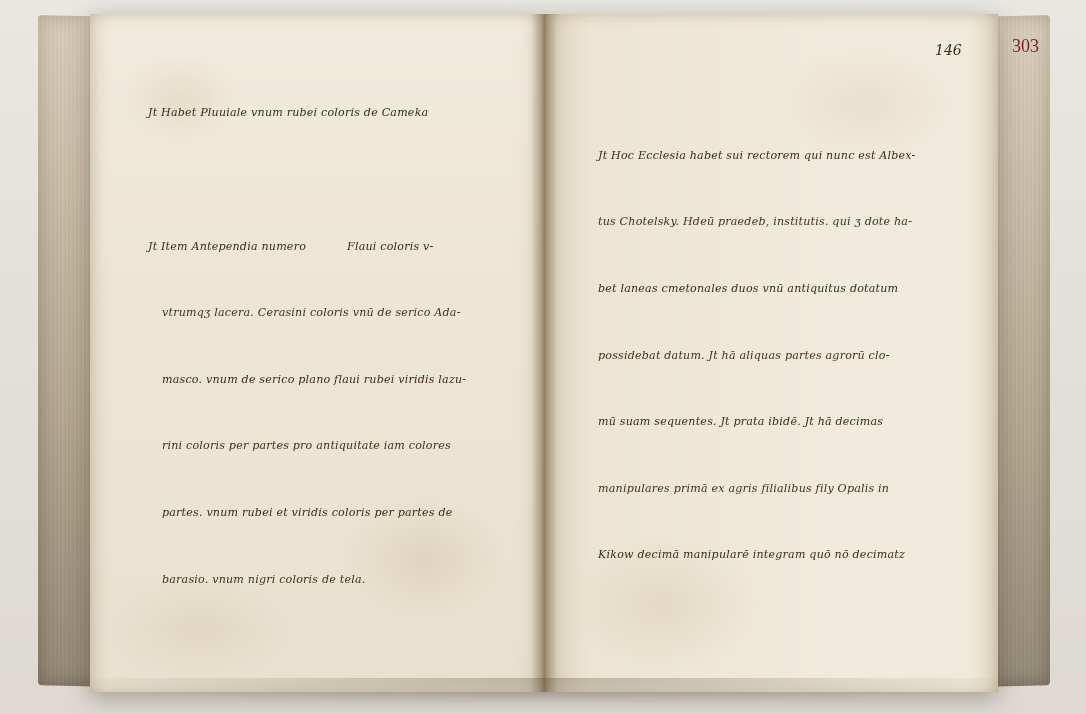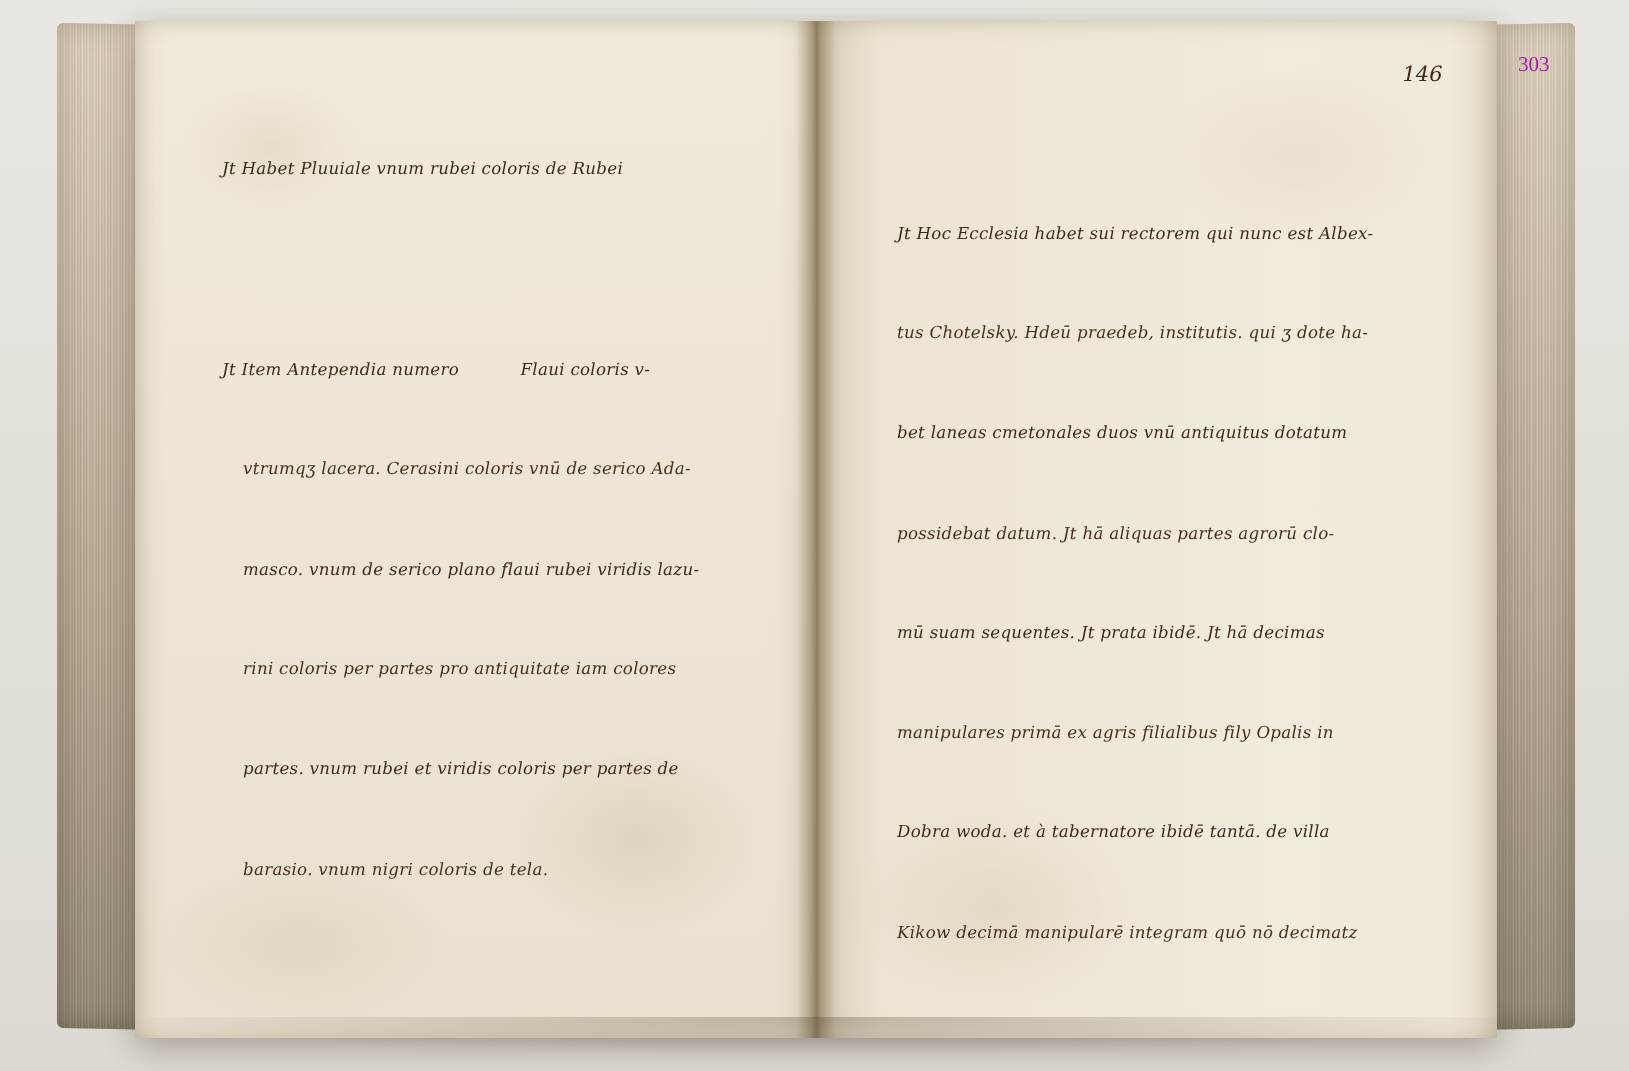--- a/index.html
+++ b/index.html
@@ -153,22 +153,22 @@
     color: #3e2b17;
   }
   #folio-ink {
     top: 28px;
     left: 845px;
     font-size: 14px;
   }
   #folio-pencil {
     top: 22px;
     left: 922px;
-    font-size: 14px;
-    color: #a21caf;
+    font-size: 18px;
+    color: #7f1d1d;
     font-style: normal;
     font-family: "Liberation Serif", serif;
   }
 
   
   #shadow {
     position: absolute;
     left: 60px;
     top: 678px;
     width: 980px;
@@ -195,21 +195,21 @@
       <div class="leaf right">
         <div class="stain" style="left:20px;top:520px;width:200px;height:140px;background:radial-gradient(ellipse,rgba(155,120,62,.12),rgba(155,120,62,0) 70%);"></div>
         <div class="stain" style="left:230px;top:30px;width:180px;height:120px;background:radial-gradient(ellipse,rgba(160,128,72,.10),rgba(160,128,72,0) 70%);"></div>
       </div>
       <div class="gutter"></div>
 
       <div class="folio" id="folio-ink">146</div>
       <div class="folio" id="folio-pencil">303</div>
 
       <div class="text-col left">
-        <div class="para"><span class="ln">Jt Habet Pluuiale vnum rubei coloris de Rubei</span></div>
+        <div class="para"><span class="ln">Jt Habet Pluuiale vnum rubei coloris de Cameka</span></div>
 
         <div class="para">
           <span class="ln">Jt Item Antependia numero           Flaui coloris v-</span>
           <span class="ln ind">vtrumqʒ lacera. Cerasini coloris vnū de serico Ada-</span>
           <span class="ln ind">masco. vnum de serico plano flaui rubei viridis lazu-</span>
           <span class="ln ind">rini coloris per partes pro antiquitate iam colores</span>
           <span class="ln ind">partes. vnum rubei et viridis coloris per partes de</span>
           <span class="ln ind">barasio. vnum nigri coloris de tela.</span>
         </div>
 
@@ -223,21 +223,20 @@
       </div>
 
       <div class="text-col right">
         <div class="para">
           <span class="ln">Jt Hoc Ecclesia habet sui rectorem qui nunc est Albex-</span>
           <span class="ln">tus Chotelsky. Hdeū praedeb, institutis. qui ʒ dote ha-</span>
           <span class="ln">bet laneas cmetonales duos vnū antiquitus dotatum</span>
           <span class="ln">possidebat datum. Jt hā aliquas partes agrorū clo-</span>
           <span class="ln">mū suam sequentes. Jt prata ibidē. Jt hā decimas</span>
           <span class="ln">manipulares primā ex agris filialibus fily Opalis in</span>
-          <span class="ln">Dobra woda. et à tabernatore ibidē tantā. de villa</span>
           <span class="ln">Kikow decimā manipularē integram quō nō decimatz</span>
           
           
           
           
           
           
         </div>
 
         

